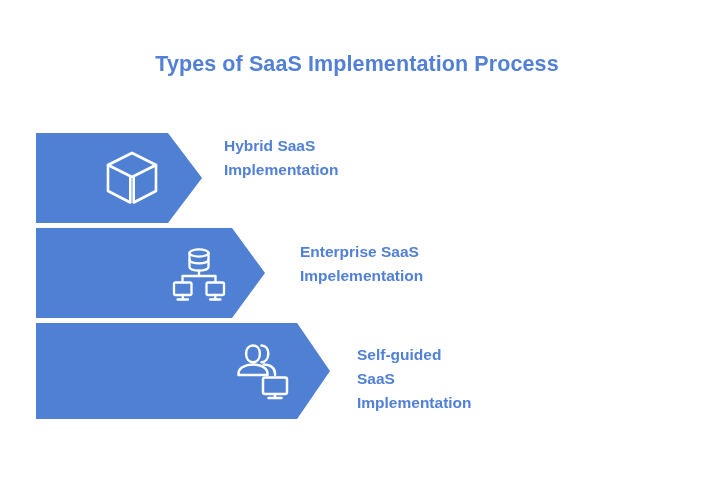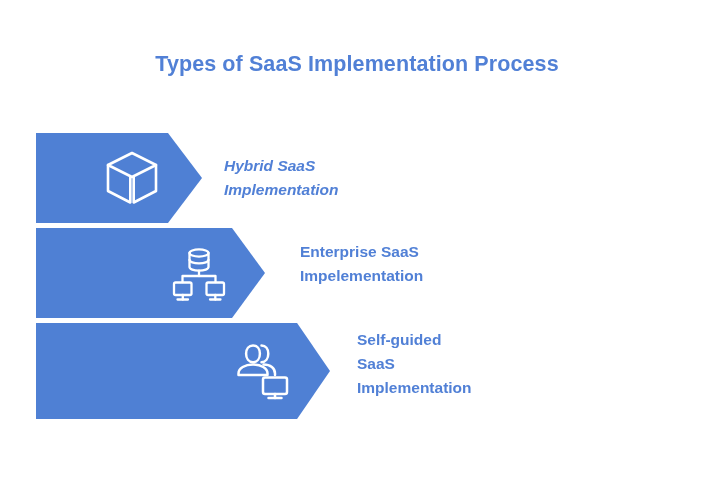--- a/index.html
+++ b/index.html
@@ -83,23 +83,23 @@
 
   
   .label {
     position: absolute;
     color: #5180D6;
     font-size: 15.5px;
     font-weight: bold;
     line-height: 24px;
     white-space: pre-line;
   }
-  .row-1 .label { left: 224px; top: 154px; font-style: italic; }
+  .row-1 .label { left: 224px; top: 134px; }
   .row-2 .label { left: 300px; top: 240px; }
-  .row-3 .label { left: 357px; top: 328px; }
+  .row-3 .label { left: 357px; top: 343px; }
 </style>
 </head>
 <body>
 
 <div id="infographic">
 
   <div class="title">Types of SaaS Implementation Process</div>
 
   <div class="row row-1">
     <div class="chevron"></div>

